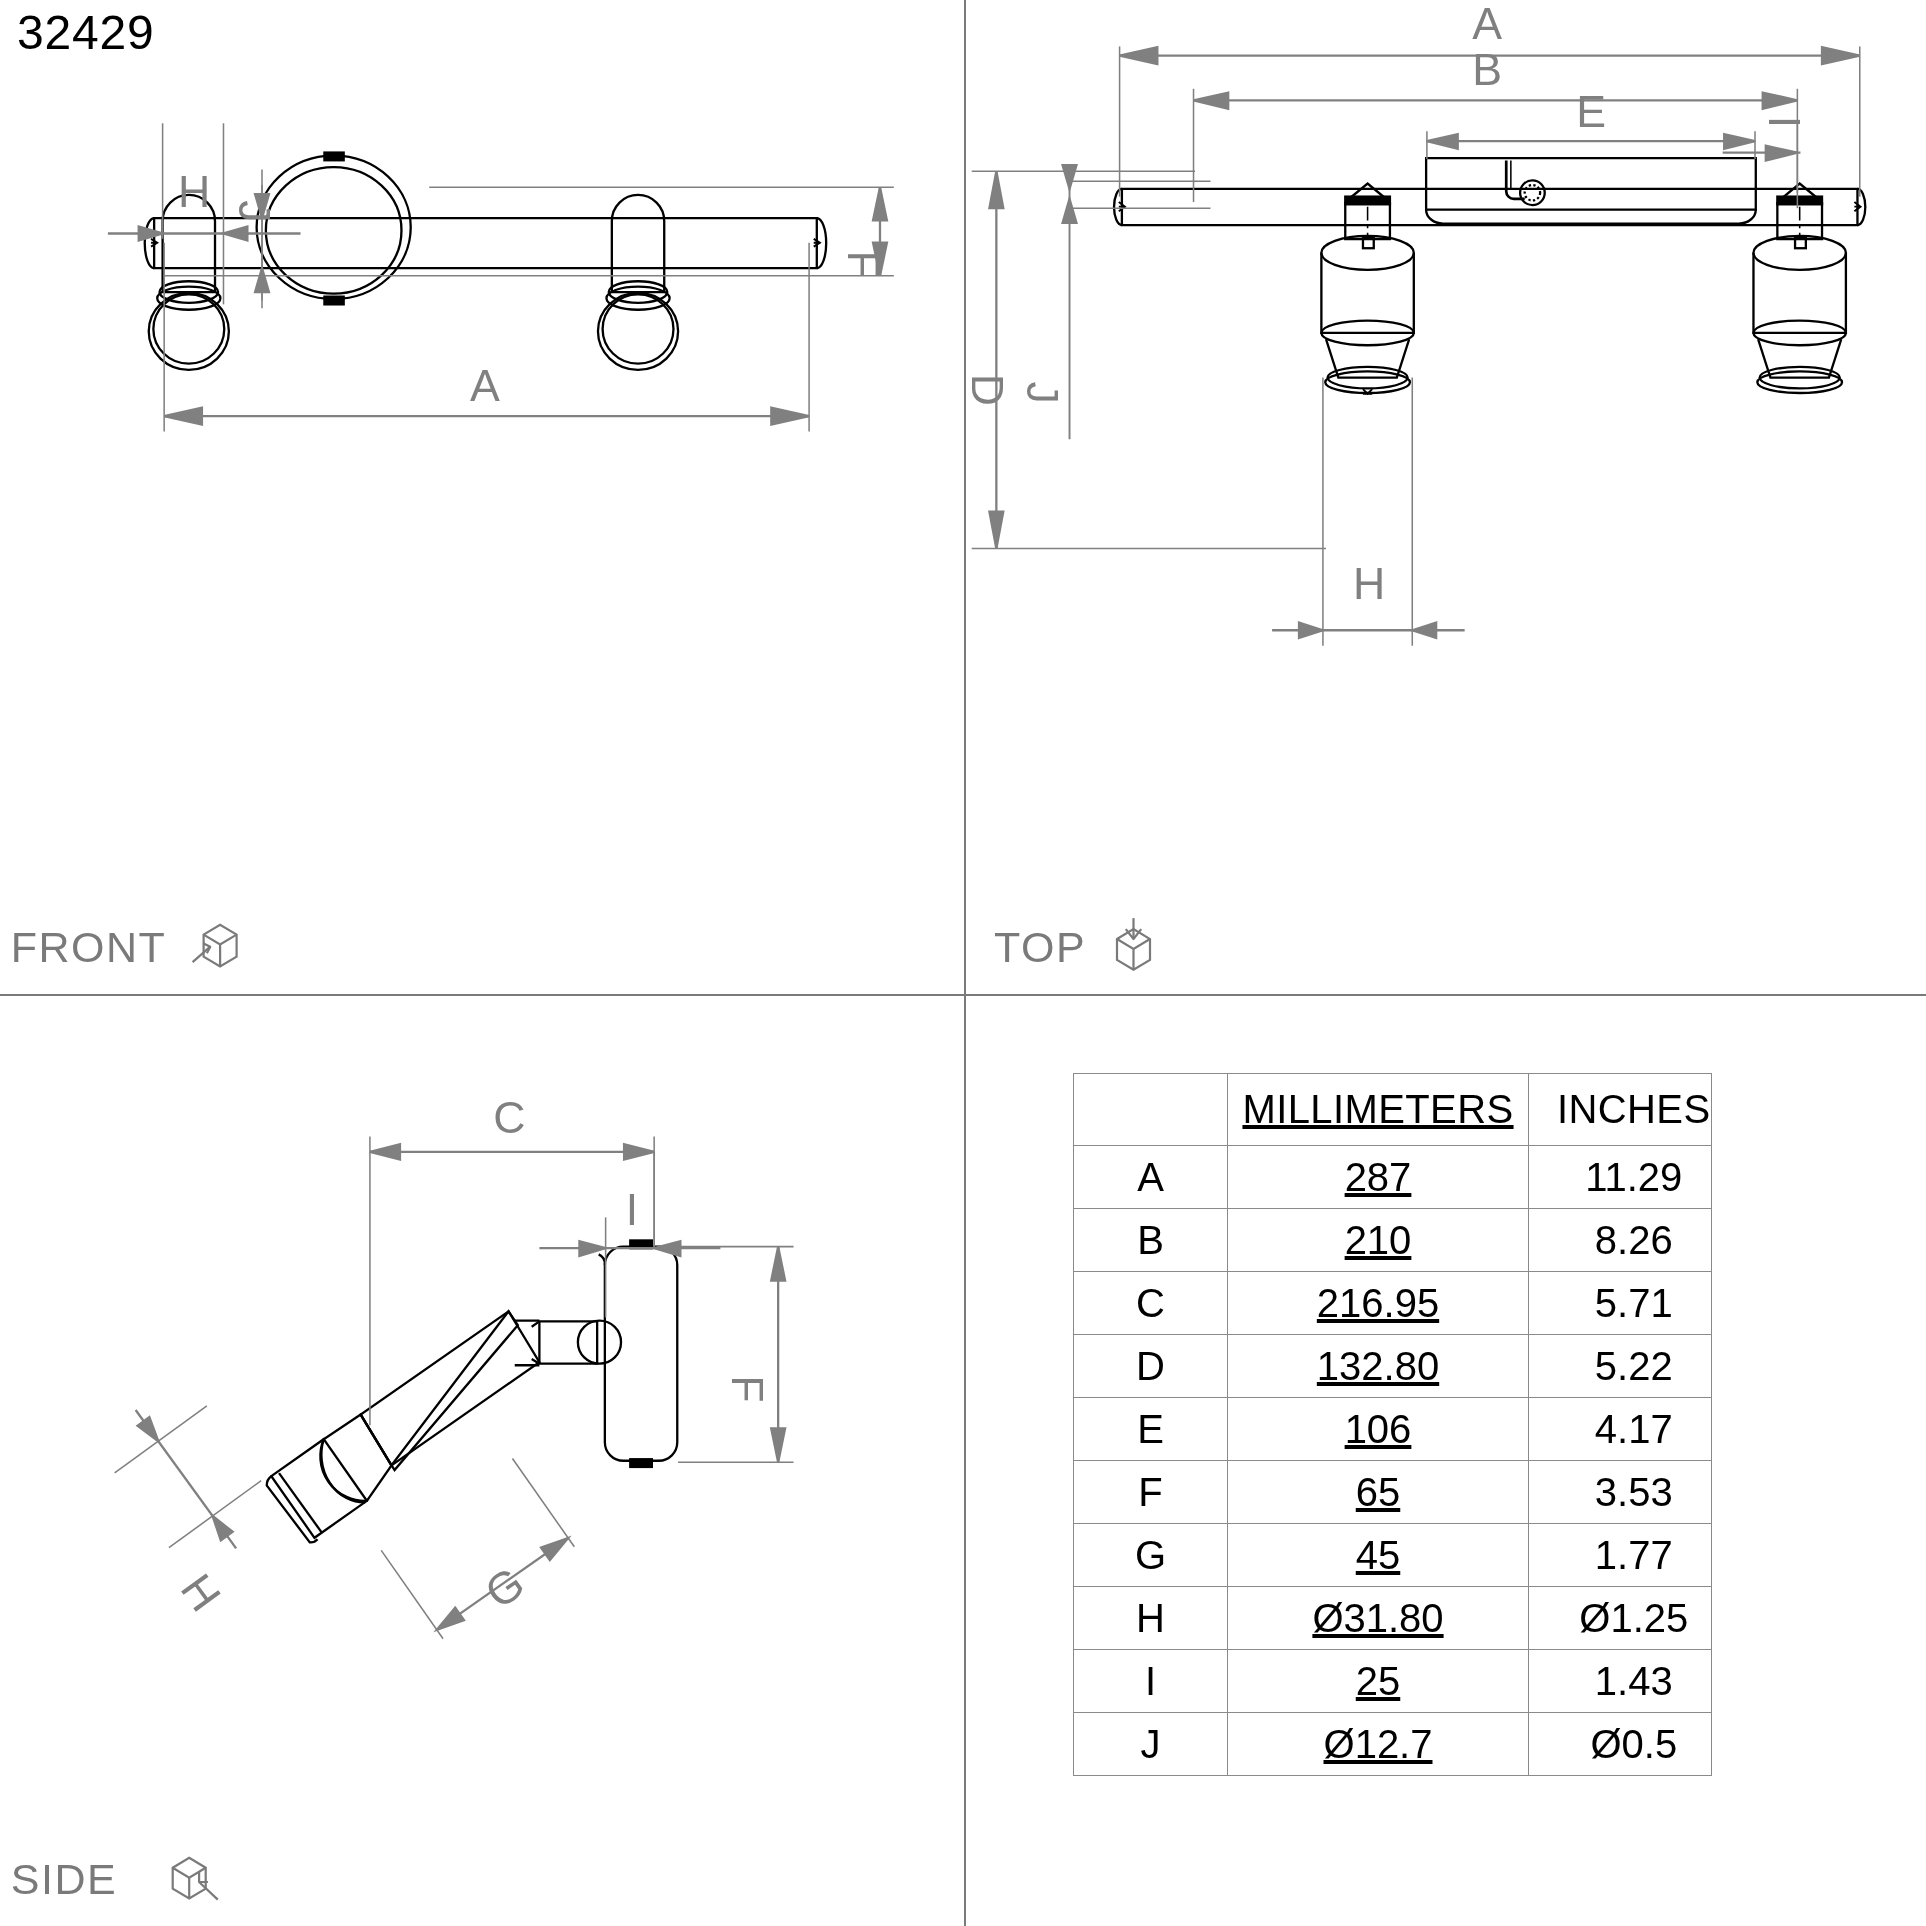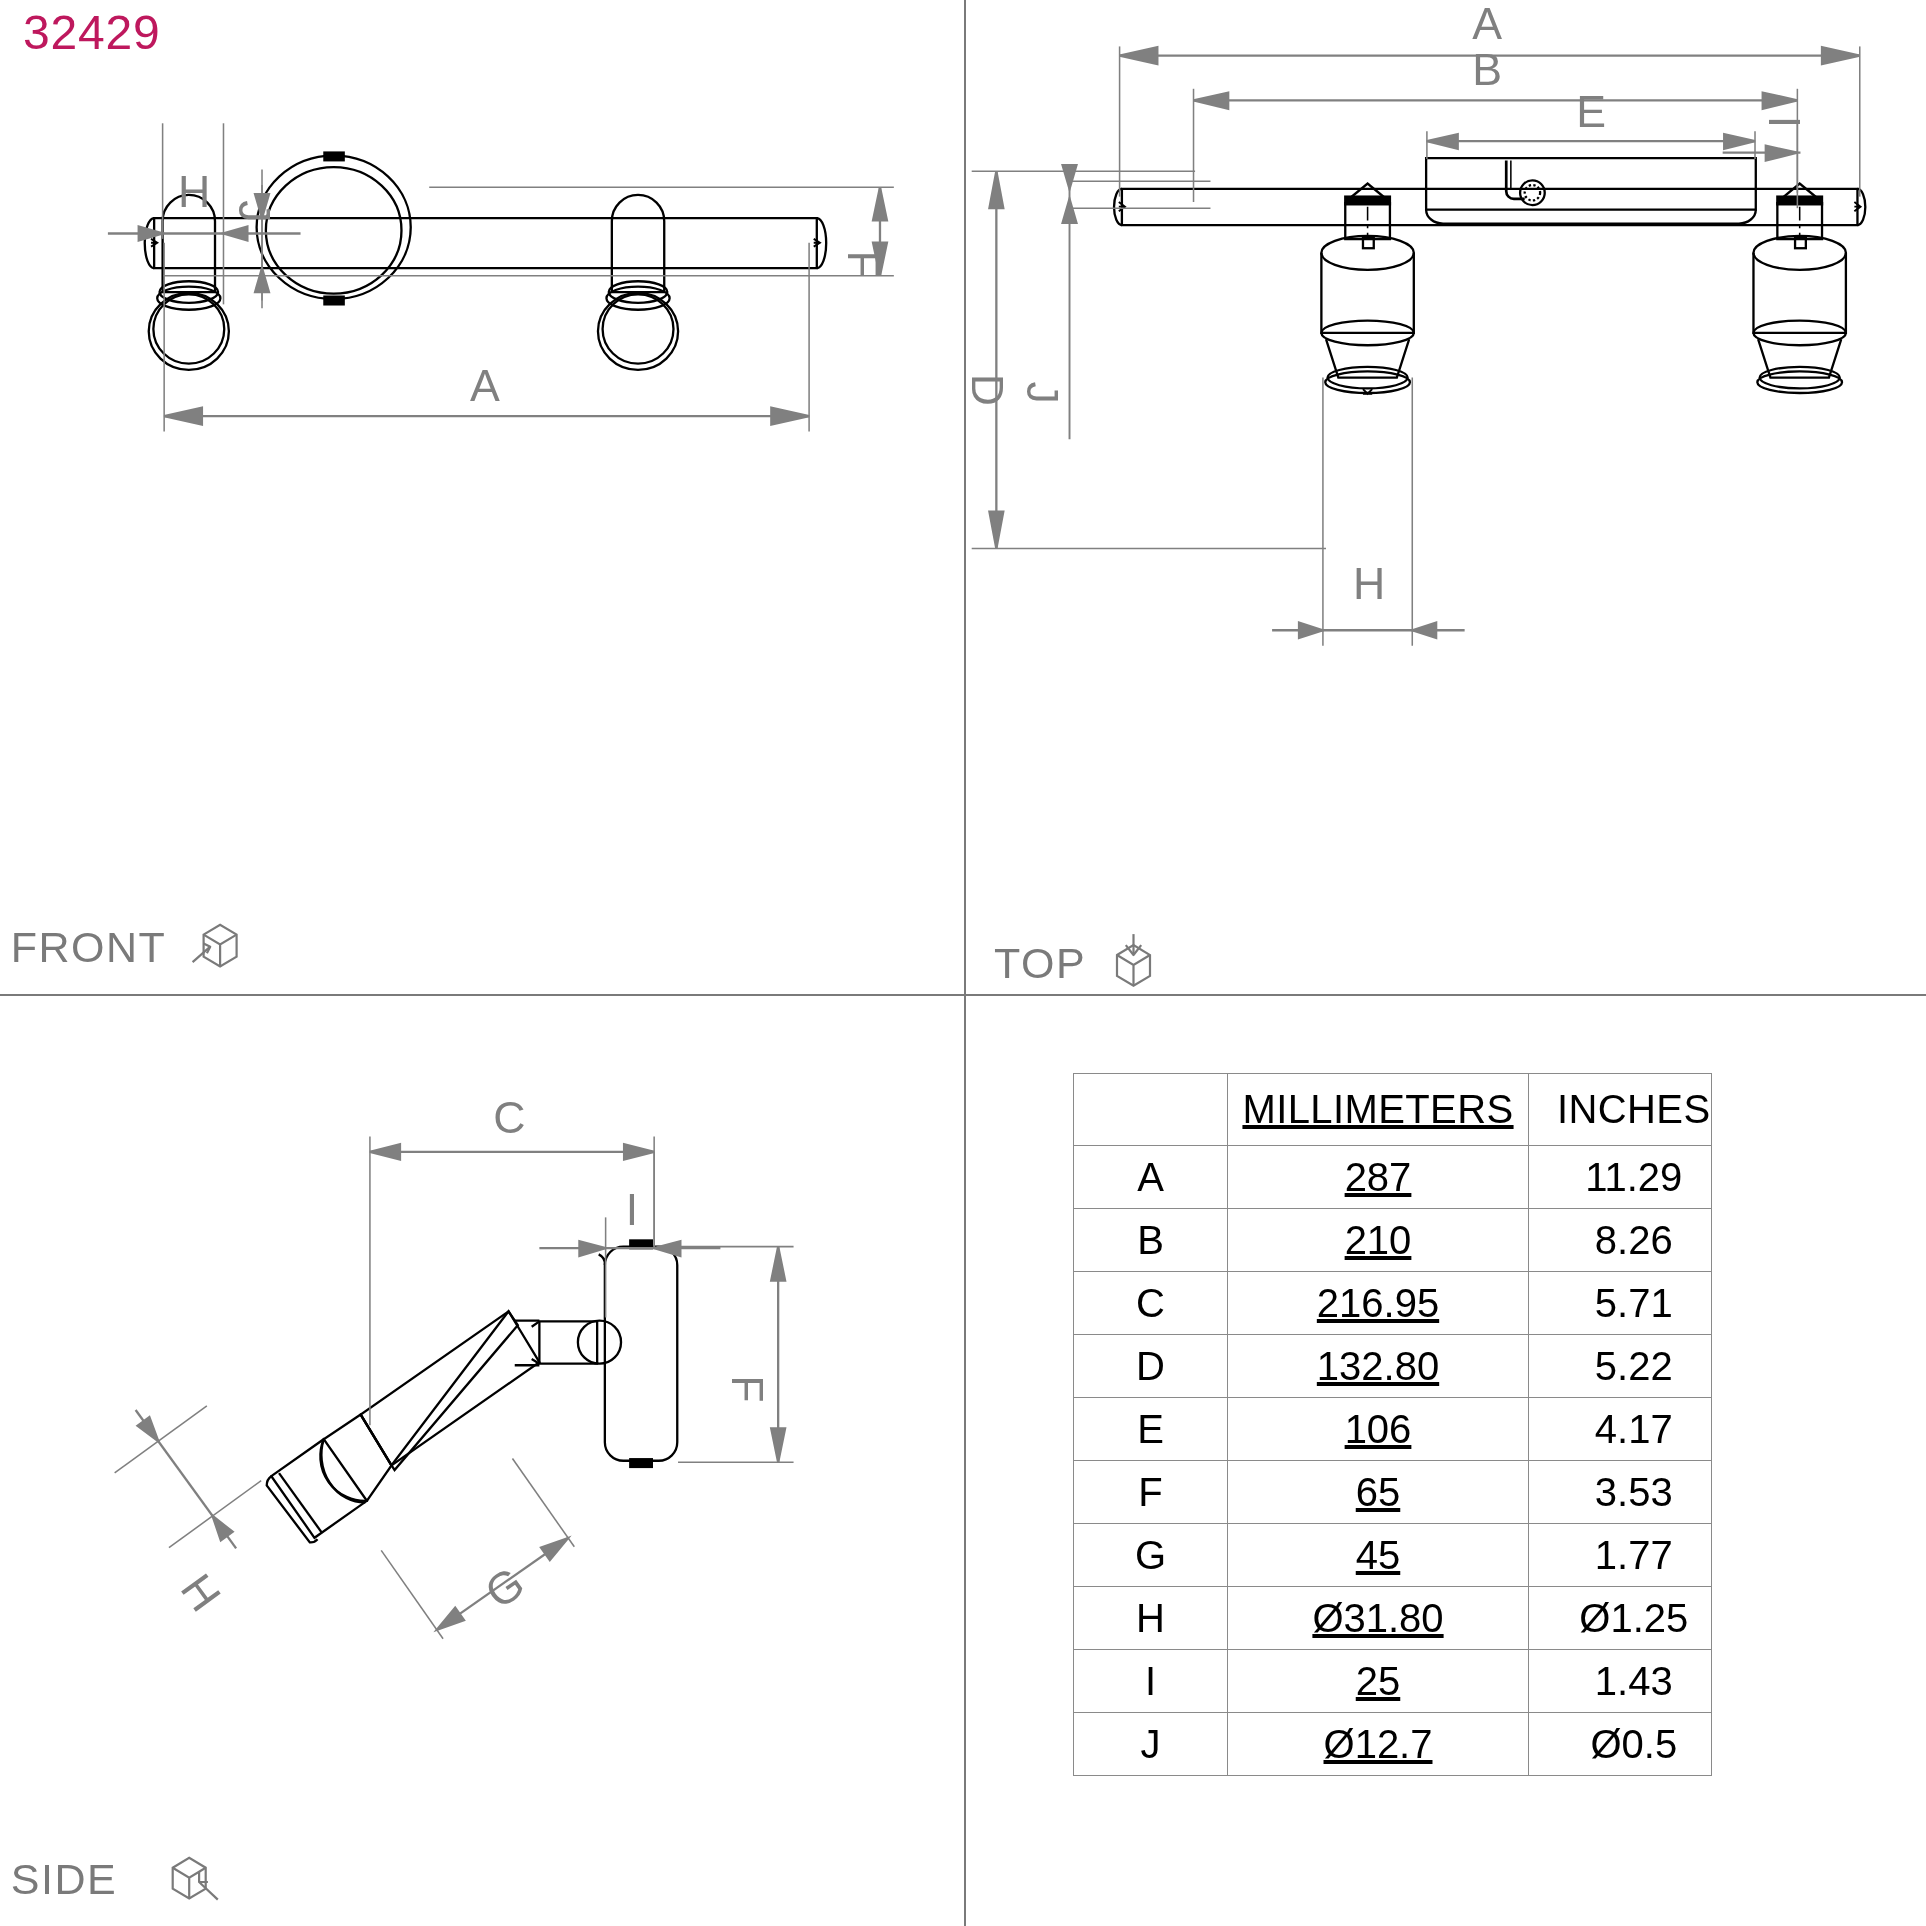--- a/index.html
+++ b/index.html
@@ -9,31 +9,31 @@
     overflow:hidden;
   }
   #sheet{ position:relative; width:1926px; height:1926px; }
 
   
   .divider-v{ position:absolute; left:964px; top:0; width:1.5px; height:1926px; background:#7a7a7a; }
   .divider-h{ position:absolute; left:0; top:994px; width:1926px; height:1.5px; background:#7a7a7a; }
 
   
   #part-number{
-    position:absolute; left:23px; top:4.6px;
-    font-size:48px; color:#be185d; letter-spacing:0.8px;
+    position:absolute; left:17px; top:4.6px;
+    font-size:48px; color:#000000; letter-spacing:0.8px;
     font-family:"Liberation Sans", sans-serif; font-weight:300;
   }
 
   
   .view-caption{ position:absolute; display:flex; align-items:flex-end; gap:20px; color:#7a7a7a; }
   .view-caption .vc-text{ font-size:43px; font-weight:300; letter-spacing:1.5px; }
   .view-caption .vc-icon{ width:55px; height:55px; display:block; }
   #caption-front{ left:10.8px; top:917px; }
-  #caption-top{ left:994px; top:917px;margin-top:16px; }
+  #caption-top{ left:994px; top:917px; }
   #caption-side{ left:10.8px; top:1849px;gap:48px; }
 
   
   .draw{ position:absolute; }
   #front-view{ left:0; top:0; width:964px; height:994px; }
   #top-view{ left:964px; top:0; width:962px; height:994px; }
   #side-view{ left:0; top:994px; width:964px; height:932px; }
 
   
   #dim-table{

